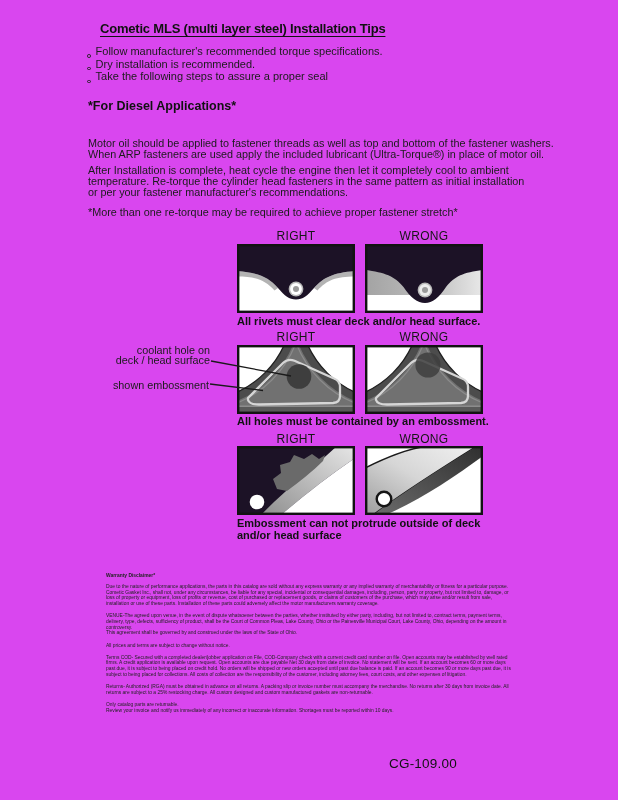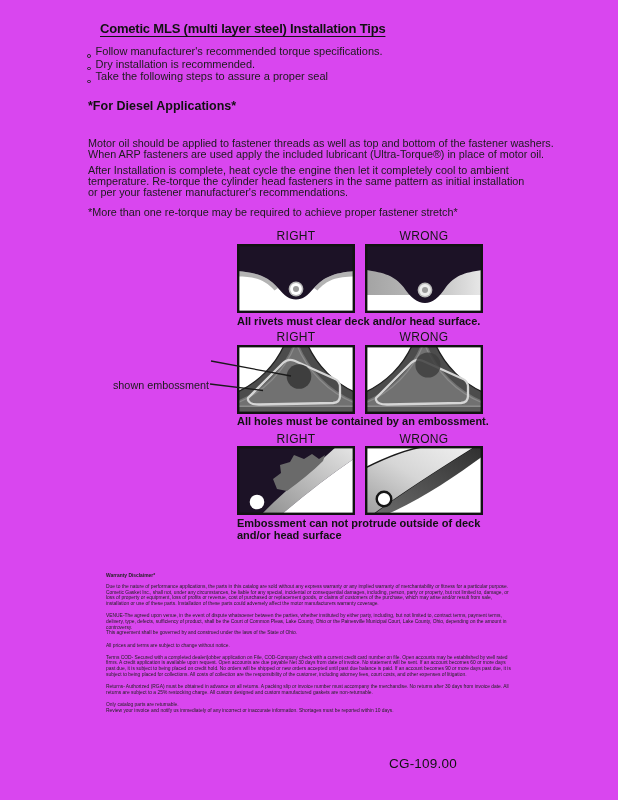--- a/index.html
+++ b/index.html
@@ -118,20 +118,22 @@
     <circle cx="158" cy="-40" r="106" fill="none" stroke="#8b8b8b" stroke-width="1.2"></circle>
     <circle cx="158" cy="-40" r="100" fill="none" stroke="#4c4c4c" stroke-width="8"></circle>
     <circle cx="158" cy="-40" r="96" fill="#ffffff" stroke="#1f1f1f" stroke-width="1.3"></circle>
     <path d="M11,53 L46,18 Q51,13 57.5,15.8 L97,33.5 Q103,36 103,42 L103,51 Q103,57.5 96,58 L23,59.5 Q12.5,59.8 11,55 Z" fill="none" stroke="#d6d6d6" stroke-width="2.3" stroke-linejoin="round"></path>
     <circle cx="63" cy="20" r="12.6" fill="#3e3e3e" fill-opacity="0.85"></circle>
     <rect x="1.2" y="1.2" width="115.6" height="66.6" fill="none" stroke="#121212" stroke-width="2.4"></rect>
   </svg>
 
   <div class="abs caption" style="top:415px">All holes must be contained by an embossment.</div>
 
+  <div class="abs annot" style="left:90px;top:345px;width:120px">coolant hole on
+deck / head surface</div>
   <div class="abs annot" style="left:90px;top:379.5px;width:119px">shown embossment</div>
   <svg class="leaders" width="100" height="40" viewBox="0 0 100 40">
     <line x1="6" y1="6" x2="86" y2="21" stroke="#1a1a1a" stroke-width="1.3"></line>
     <line x1="5" y1="29" x2="58" y2="35.5" stroke="#1a1a1a" stroke-width="1.3"></line>
   </svg>
 
   <div class="abs fig-label" style="left:237px;top:432px">RIGHT</div>
   <div class="abs fig-label" style="left:365px;top:432px">WRONG</div>
 
   <svg class="figbox" style="left:237px;top:446px" width="118" height="69" viewBox="0 0 118 69">

